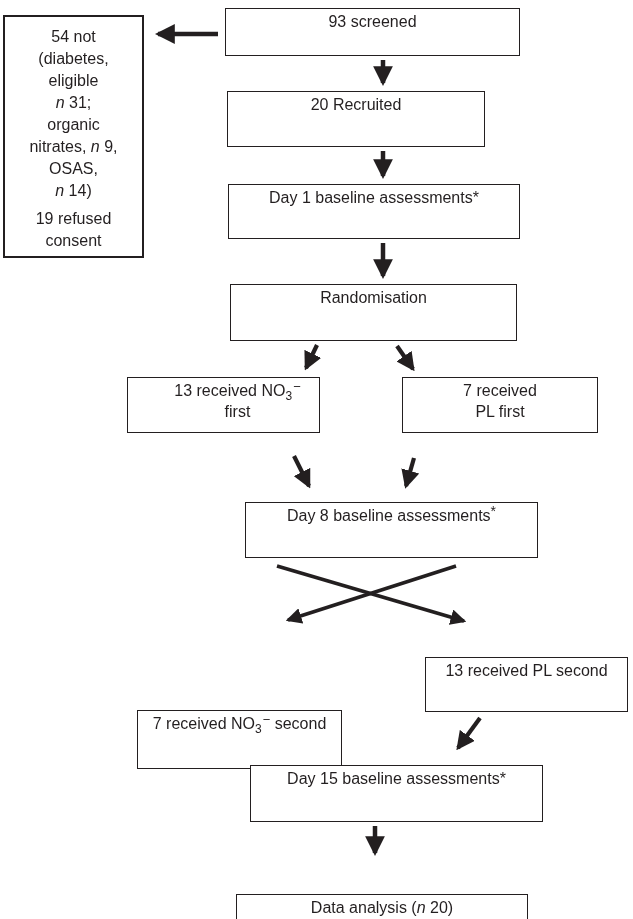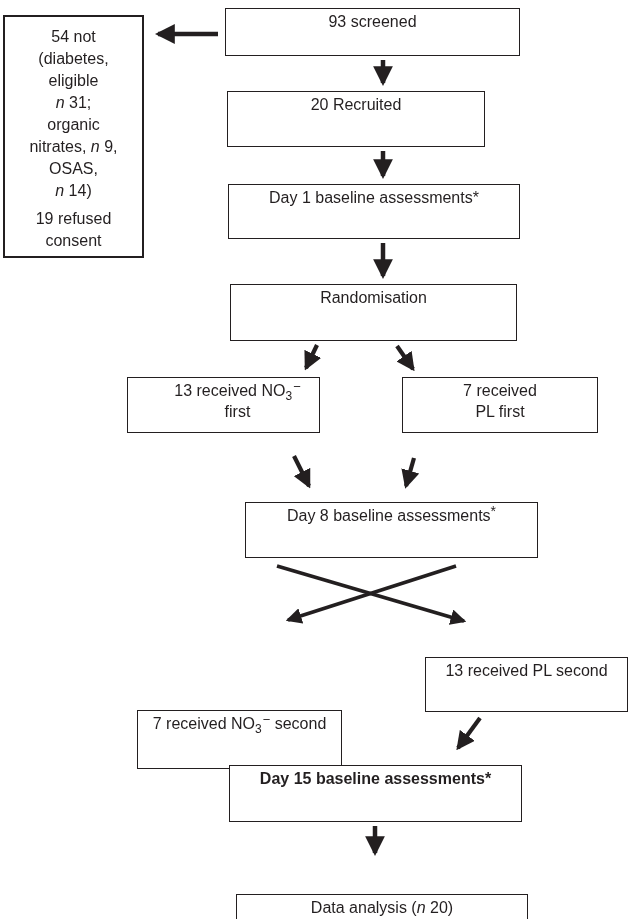--- a/index.html
+++ b/index.html
@@ -143,21 +143,21 @@
   </div>
 
   <div class="box" style="left:137px; top:678px; width:205px; height:59px;margin-top:32px;">
     <span><span>7 received NO</span><span class="sb3">3</span><span class="spMinus">−</span><span> second</span></span>
   </div>
 
   <div class="box" style="left:425px; top:657px; width:203px; height:55px;">
     <span>13 received PL second</span>
   </div>
 
-  <div class="box" style="left:229px; top:765px; width:293px; height:57px;font-weight:bold;">
+  <div class="box" style="left:250px; top:765px; width:293px; height:57px;">
     <span>Day 15 baseline assessments*</span>
   </div>
 
   <div class="box" style="left:236px; top:862px; width:292px; height:55px;margin-top:32px;">
     <span><span>Data analysis (</span><span class="it">n</span><span> 20)</span></span>
   </div>
 
 </div>
 
 </body></html>

